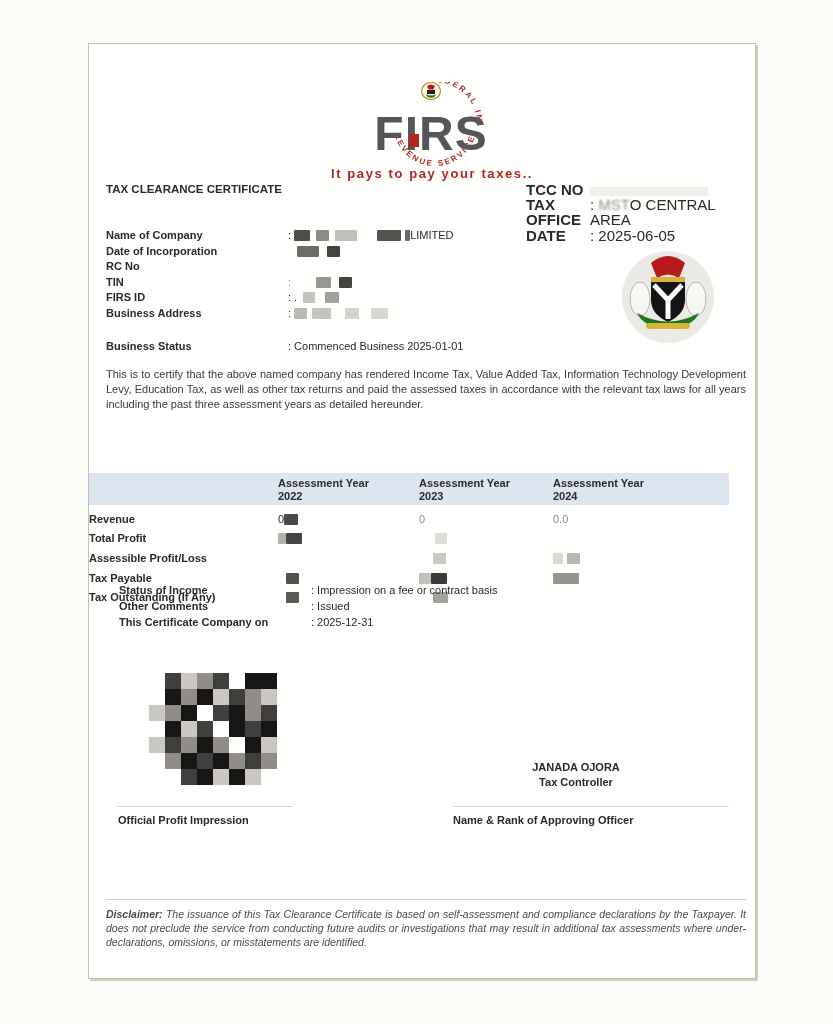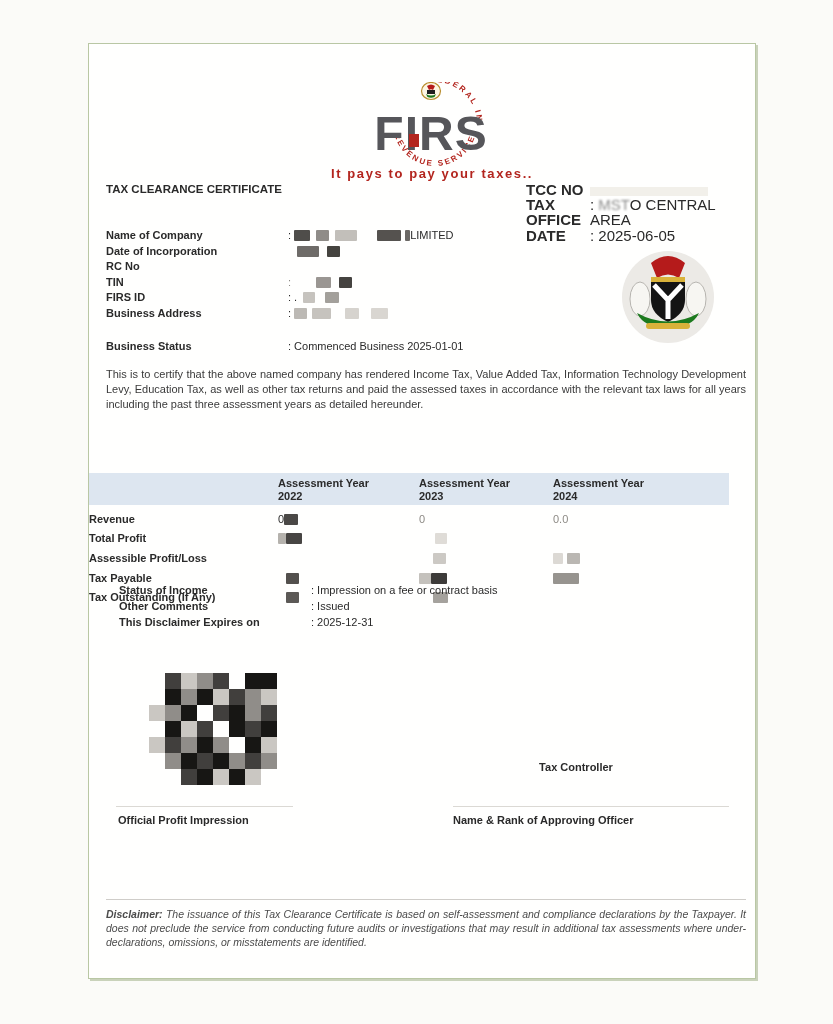--- a/index.html
+++ b/index.html
@@ -191,21 +191,21 @@
     <div class="abs det" style="left:30px;top:538px;width:560px;">
       <div class="det-row">
         <span class="lab">Status of Income</span>
         <span>: Impression on a fee or contract basis</span>
       </div>
       <div class="det-row">
         <span class="lab">Other Comments</span>
         <span>: Issued</span>
       </div>
       <div class="det-row">
-        <span class="lab">This Disclaimer Expires on</span>
+        <span class="lab">This Certificate Company on</span>
         <span>: 2025-12-31</span>
       </div>
     </div>
 
     <div class="abs stamp" style="left:60px;top:629px;">
         <div class="sc" style="background: transparent;"></div>
         <div class="sc" style="background: rgb(65, 63, 61);"></div>
         <div class="sc" style="background: rgb(202, 199, 194);"></div>
         <div class="sc" style="background: rgb(144, 141, 137);"></div>
         <div class="sc" style="background: rgb(65, 63, 61);"></div>
@@ -263,20 +263,21 @@
         <div class="sc" style="background: rgb(65, 63, 61);"></div>
         <div class="sc" style="background: rgb(23, 22, 20);"></div>
         <div class="sc" style="background: rgb(202, 199, 194);"></div>
         <div class="sc" style="background: rgb(23, 22, 20);"></div>
         <div class="sc" style="background: rgb(202, 199, 194);"></div>
         <div class="sc" style="background: transparent;"></div>
         <div class="sc" style="background: transparent;"></div>
       </div>
 
     <div class="abs sig" style="left:357px;top:716px;">
+      <div>JANADA OJORA</div>
       <div>Tax Controller</div>
     </div>
 
     <div class="abs capline" style="left:27px;top:762px;width:177px;"></div>
     <div class="abs capline" style="left:364px;top:762px;width:276px;"></div>
     <div class="abs caption" style="left:29px;top:770px;">Official Profit Impression</div>
     <div class="abs caption" style="left:364px;top:770px;width:276px;text-align:left;">Name &amp; Rank of Approving Officer</div>
 
     <div class="abs divider" style="left:17px;top:855px;width:640px;"></div>
     <div class="abs disc" style="left:17px;top:864px;width:640px;">

